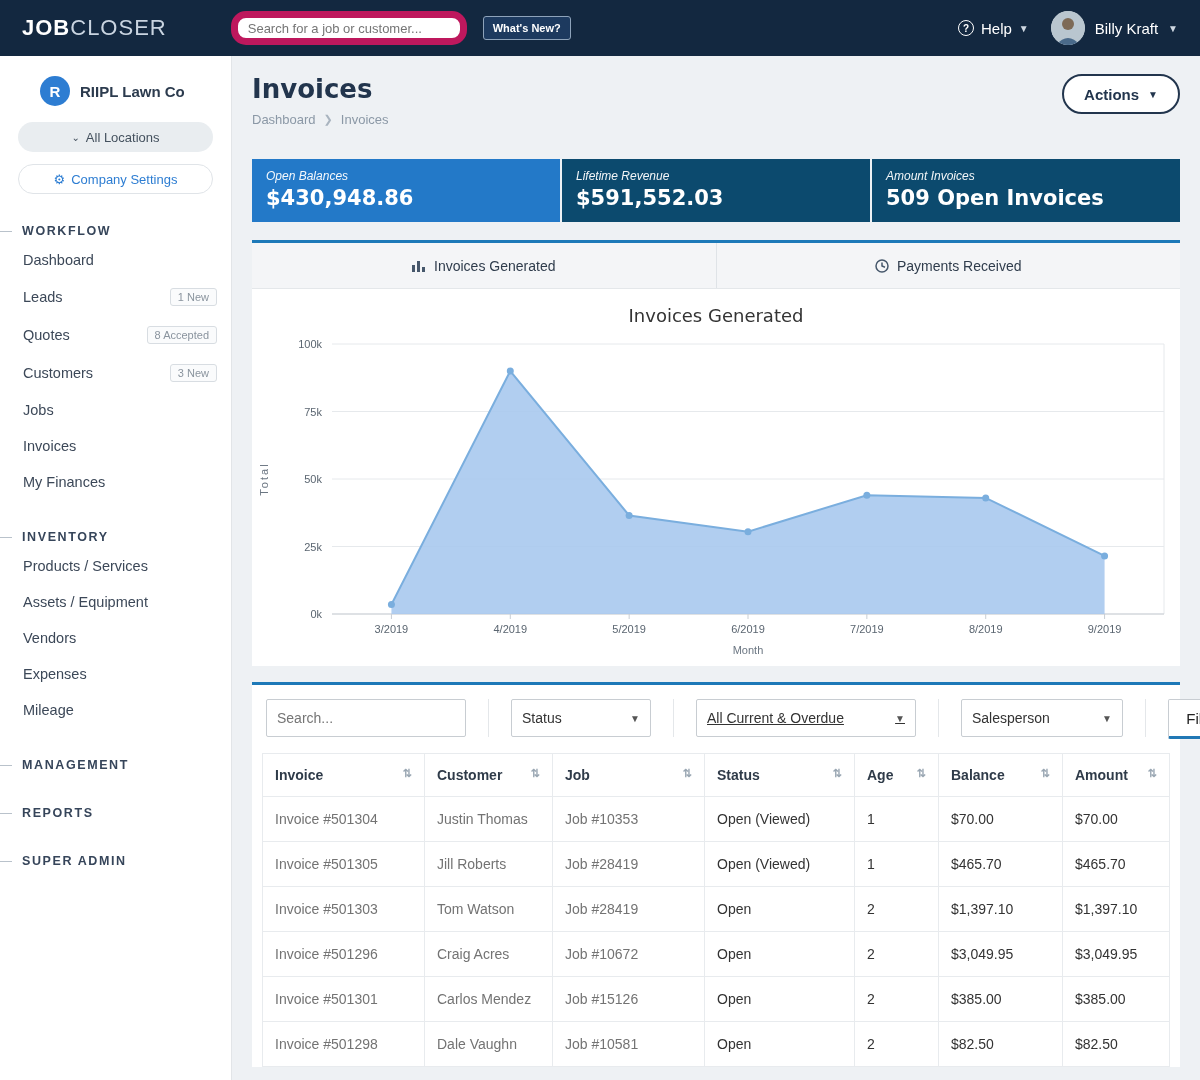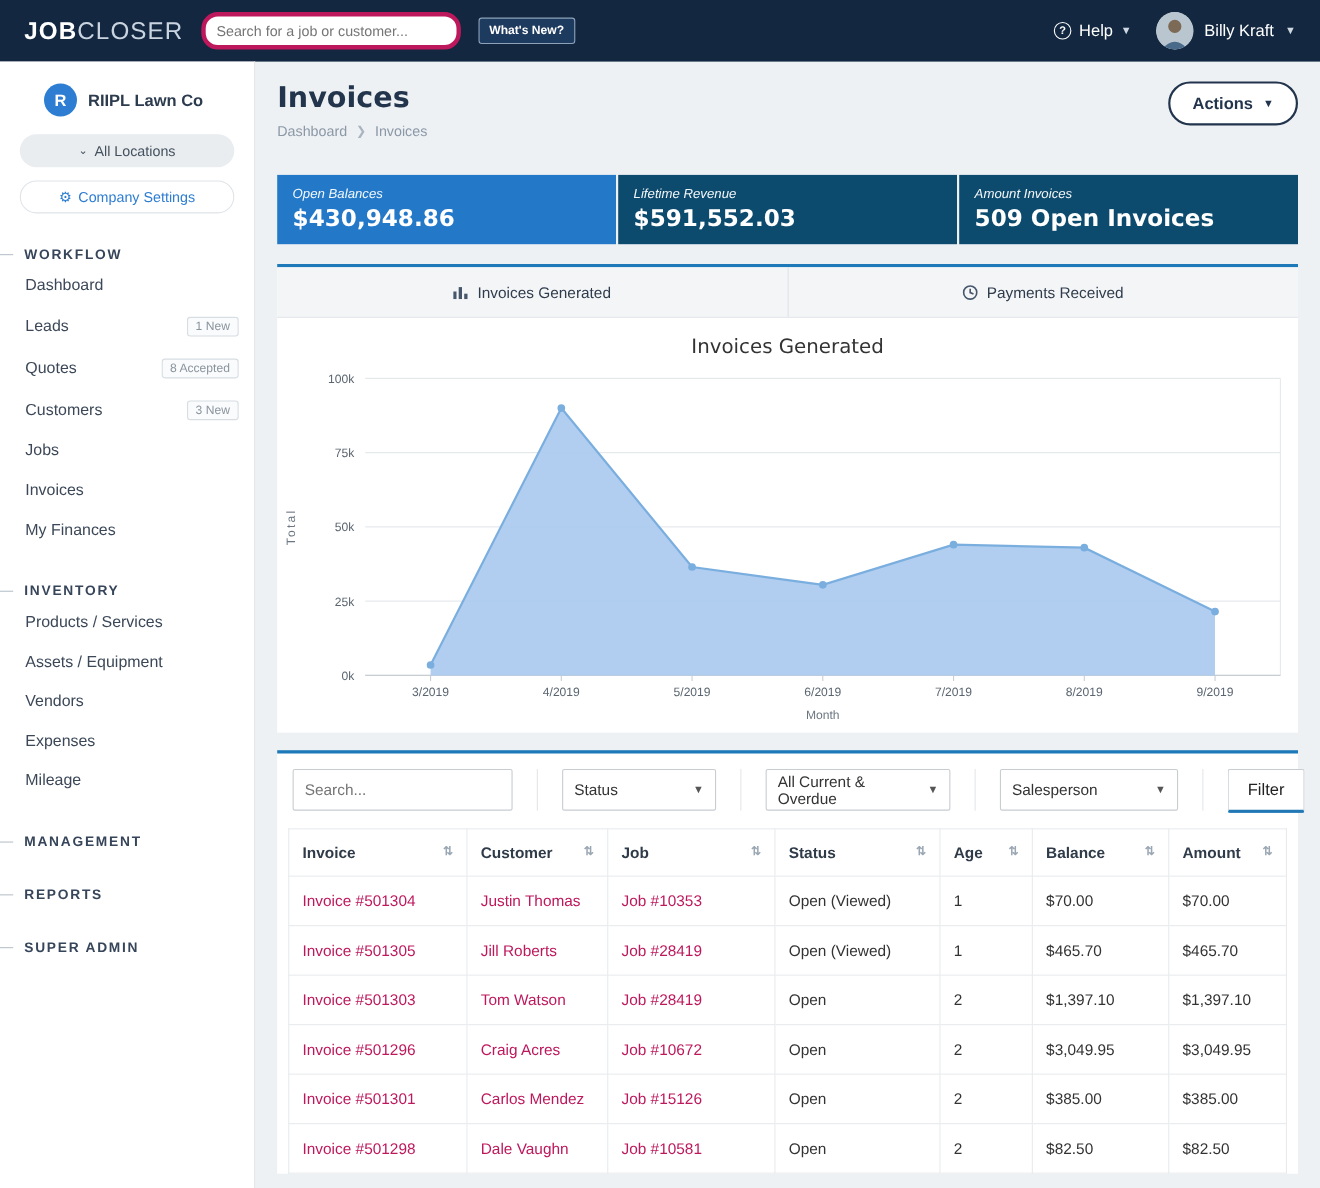--- a/index.html
+++ b/index.html
@@ -6,21 +6,21 @@
   html,body { width:1200px; height:1080px; overflow:hidden; }
   body { font-family:"Liberation Sans", sans-serif; background:#eef1f4; color:#333; }
 
   .app { display:flex; flex-direction:column; height:1080px; }
 
   
   .navbar { height:56px; background:#132840; display:flex; align-items:center; padding:0 22px; gap:16px; flex:0 0 56px; }
   .logo { font-size:22px; letter-spacing:1px; color:#fff; white-space:nowrap; }
   .logo b { font-weight:800; }
   .logo span.light { font-weight:300; color:#c9d4e0; }
-  .nav-search { width:236px; height:34px; border:4px solid #be185d; border-radius:15px; padding:0 10px; font-size:13px; color:#333; font-family:inherit; }
+  .nav-search { width:236px; height:34px; border:7px solid #be185d; border-radius:15px; padding:0 10px; font-size:13px; color:#333; font-family:inherit;margin-left:48px; }
   .whats-new { background:#1d3a5f; border:1px solid #8ea3ba; color:#fff; font-size:11px; font-weight:bold; padding:5px 9px; border-radius:3px; cursor:pointer; }
   .nav-right { margin-left:auto; display:flex; align-items:center; gap:22px; color:#fff; }
   .help-wrap { display:flex; align-items:center; gap:7px; font-size:15px; cursor:pointer; }
   .qcircle { width:16px; height:16px; border:1.5px solid #fff; border-radius:50%; font-size:10px; display:inline-flex; align-items:center; justify-content:center; font-weight:bold; }
   .caret { font-size:10px; color:#cfd8e2; }
   .user-wrap { display:flex; align-items:center; gap:10px; font-size:15px; cursor:pointer; }
   .avatar { width:34px; height:34px; border-radius:50%; background:#c2cdd4; overflow:hidden; display:flex; align-items:flex-end; justify-content:center; }
 
   
   .body-row { display:flex; flex:1; min-height:0; }
@@ -71,29 +71,29 @@
 
   
   .table-panel { margin-top:16px; padding:14px 10px 0; }
   .filter-row { display:flex; align-items:flex-start; padding:0 2px 14px; }
   .fcell { padding:0 22px; border-right:1px solid #e4e7ea; display:flex; align-items:center; }
   .fcell:first-child { padding-left:2px; }
   .fcell:last-child { border-right:none; margin-left:auto; padding-right:4px; }
   .f-search { width:200px; height:38px; border:1px solid #c8cdd2; border-radius:2px; padding:0 10px; font-size:14px; font-family:inherit; color:#333; }
   .fselect { height:38px; border:1px solid #c8cdd2; border-radius:2px; display:flex; align-items:center; justify-content:space-between; padding:0 10px; font-size:14px; color:#333; cursor:pointer; background:#fff; }
   .fselect .caret { color:#555; }
-  .fselect.w1 { width:140px; } .fselect.w2 { width:168px; } .fselect.w3 { width:162px; }
+  .fselect.w1 { width:140px; } .fselect.w2 { width:220px;text-decoration:underline; } .fselect.w3 { width:162px; }
   .filter-btn { width:70px; height:40px; background:#fff; border:1px solid #c8cdd2; border-bottom:3px solid #2178b5; border-radius:2px; font-size:15px; color:#222; cursor:pointer; font-family:inherit; }
 
   table.data { width:100%; border-collapse:collapse; }
   table.data th, table.data td { border:1px solid #e8ebee; text-align:left; }
   table.data th { padding:13px 12px; font-size:14px; color:#2f3b49; cursor:pointer; white-space:nowrap; }
   table.data th .sort { float:right; color:#9aa7b3; font-size:11px; margin-left:8px; }
   table.data td { padding:14px 12px; font-size:14px; color:#333; background:#fff; }
-  table.data a { color:#be185d; text-decoration:none; cursor:pointer; }
+  table.data a { color:#737373; text-decoration:none; cursor:pointer; }
   .col-invoice { width:162px; } .col-customer { width:128px; } .col-job { width:152px; }
   .col-status { width:150px; } .col-age { width:84px; } .col-balance { width:124px; }
 </style>
 </head>
 <body>
 
 <div class="app">
 
   <div class="navbar">
     <div class="logo">

